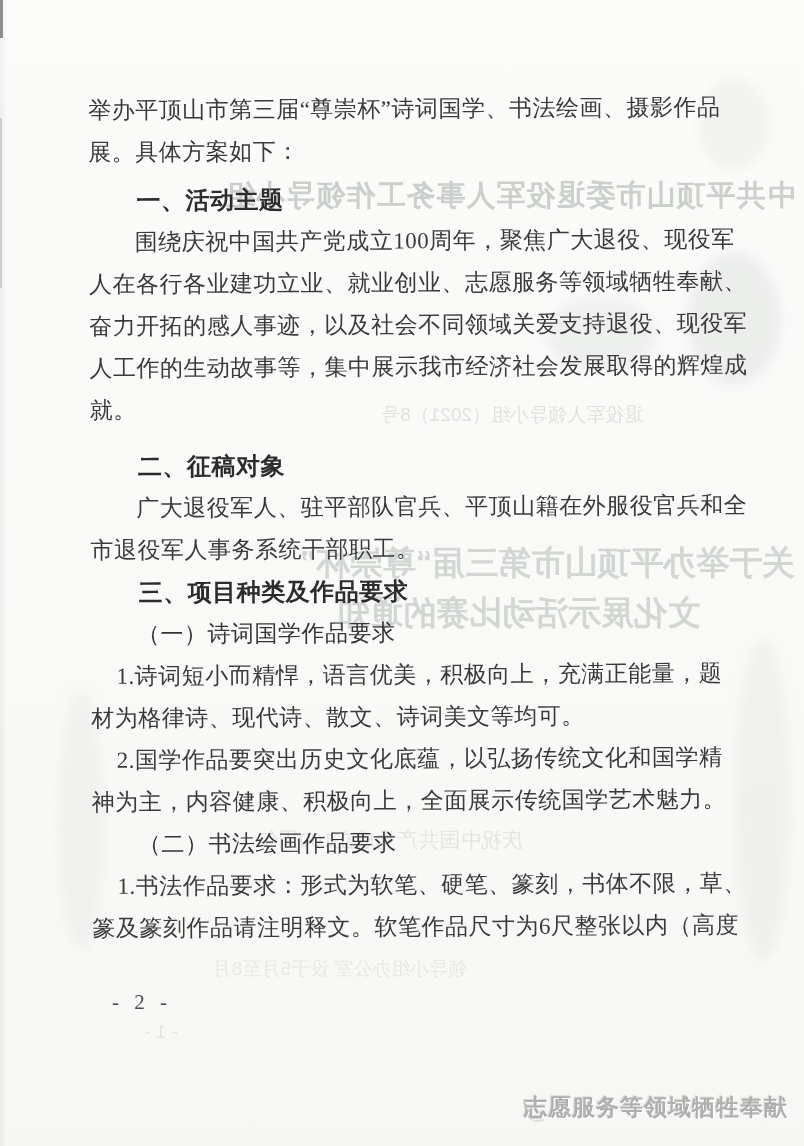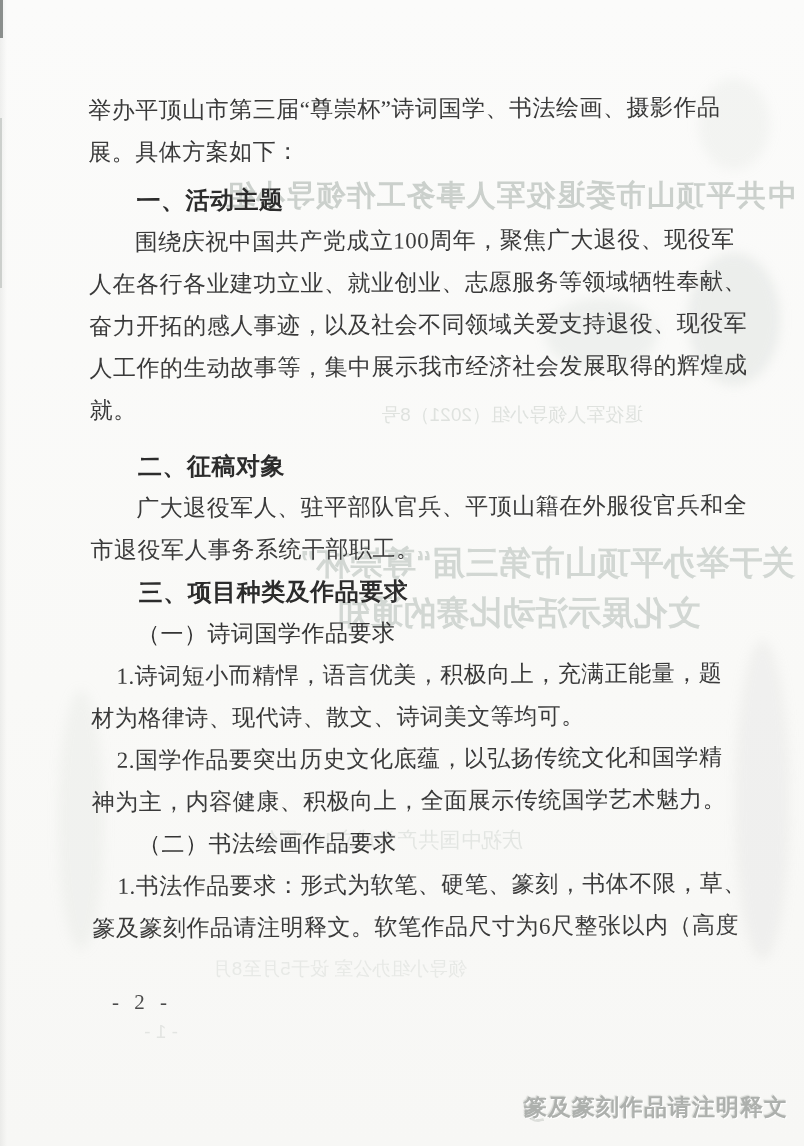--- a/index.html
+++ b/index.html
@@ -105,15 +105,15 @@
     <div class="ln">材为格律诗、现代诗、散文、诗词美文等均可。</div>
     <div class="ln ind1">2.国学作品要突出历史文化底蕴，以弘扬传统文化和国学精</div>
     <div class="ln">神为主，内容健康、积极向上，全面展示传统国学艺术魅力。</div>
     <div class="ln sub ind2">（二）书法绘画作品要求</div>
     <div class="ln ind1">1.书法作品要求：形式为软笔、硬笔、篆刻，书体不限，草、</div>
     <div class="ln">篆及篆刻作品请注明释文。软笔作品尺寸为6尺整张以内（高度</div>
   </div>
 
   <div class="page-number">- 2 -</div>
   <div class="wm-curl"></div>
-  <div class="watermark">篆及篆刻作品请注明释文</div>
+  <div class="watermark">志愿服务等领域牺牲奉献</div>
 
 </div>
 
 </body></html>

